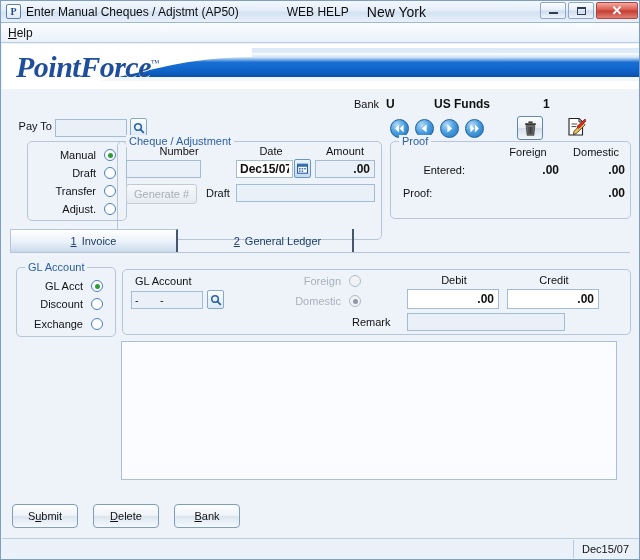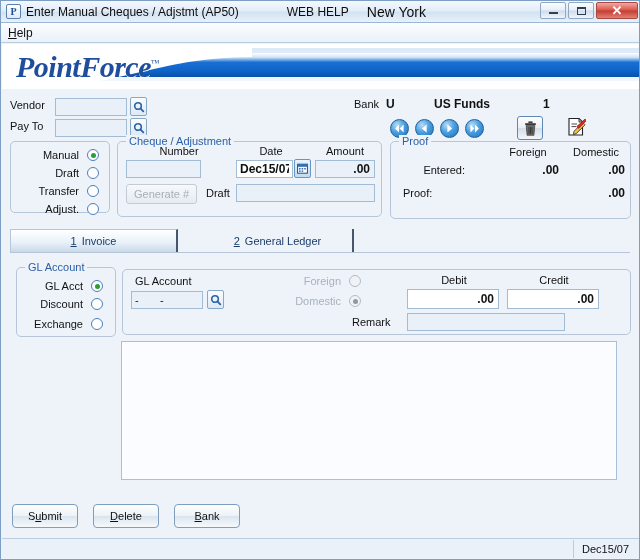--- a/index.html
+++ b/index.html
@@ -241,32 +241,22 @@
       <path d="M40,40 C140,40 150,9 245,9 L637,9 L637,33 L0,33 C0,33 10,40 40,40 Z" fill="url(#bargrad)"></path>
       <path d="M0,45 C120,45 150,12 250,12 L250,0 L0,0 Z" fill="#ffffff"></path>
       <path d="M0,45 C120,45 150,12 250,12" fill="none" stroke="#ffffff" stroke-width="2"></path>
       <rect x="0" y="41" width="637" height="4" fill="#ffffff"></rect>
     </svg>
     <div class="logo"><span>Point</span><span>Force</span><span class="tm">™</span></div>
   </div>
 
   <div class="body">
 
-    <div style="position:absolute;left:8px;top:8px;">
-      <span class="lbl" style="display:inline-block;width:42px;">Vendor</span>
-      <input class="txt" style="width: 72px; vertical-align: middle;" value="">
-      <span class="lookup" style="vertical-align:middle;">
-        <svg width="12" height="12" viewBox="0 0 12 12">
-            <circle cx="5" cy="5" r="3.3" fill="none" stroke="#2a63a8" stroke-width="1.6"></circle>
-            <line x1="7.4" y1="7.4" x2="10.3" y2="10.3" stroke="#2a63a8" stroke-width="1.8" stroke-linecap="round"></line>
-          </svg>
-      </span>
-    </div>
     <div style="position:absolute;left:8px;top:29px;">
-      <span class="lbl" style="display:inline-block;width:42px;">Pay To</span>
+      <span class="lbl" style="display:inline-block;width:42px;text-align:right;">Pay To</span>
       <input class="txt" style="width: 72px; vertical-align: middle;" value="">
       <span class="lookup" style="vertical-align:middle;">
         <svg width="12" height="12" viewBox="0 0 12 12">
             <circle cx="5" cy="5" r="3.3" fill="none" stroke="#2a63a8" stroke-width="1.6"></circle>
             <line x1="7.4" y1="7.4" x2="10.3" y2="10.3" stroke="#2a63a8" stroke-width="1.8" stroke-linecap="round"></line>
           </svg>
       </span>
     </div>
 
     <div style="position:absolute;left:352px;top:9px;" class="lbl">Bank</div>
@@ -313,21 +303,21 @@
       <svg width="20" height="20" viewBox="0 0 20 20">
         <path d="M3,1.5 L13,1.5 L16.5,5 L16.5,18 L3,18 Z" fill="#ffffff" stroke="#222" stroke-width="1.1"></path>
         <path d="M13,1.5 L13,5 L16.5,5 Z" fill="#d8d8d8" stroke="#222" stroke-width="0.9"></path>
         <line x1="5.5" y1="7" x2="11" y2="7" stroke="#333" stroke-width="0.9"></line>
         <line x1="5.5" y1="9.6" x2="10" y2="9.6" stroke="#333" stroke-width="0.9"></line>
         <polygon points="7.5,17.5 7.9,14.4 16.8,5.6 19,7.8 10.2,16.7" fill="#f2c14b" stroke="#222" stroke-width="0.8"></polygon>
         <polygon points="10.8,9.5 19,2.1 20.4,3.6 12.6,11.4" fill="#e02b20" stroke="#7a1a13" stroke-width="0.7"></polygon>
       </svg>
     </div>
 
-    <div class="group" style="left:8px;top:52px;width:100px;height:72px;">
+    <div class="group" style="left:25px;top:52px;width:100px;height:80px;">
       <div style="position:absolute;left:6px;top:5px;width:88px;">
         <div class="radio-row" style="margin-bottom:2px;">
           <span class="radio-lbl" style="width:62px;">Manual</span>
           <span class="radio" style="margin-left:8px;">
               <span class="dot"></span>
             </span>
         </div>
         <div class="radio-row" style="margin-bottom:2px;">
           <span class="radio-lbl" style="width:62px;">Draft</span>
           <span class="radio" style="margin-left:8px;"></span>
@@ -336,21 +326,21 @@
           <span class="radio-lbl" style="width:62px;">Transfer</span>
           <span class="radio" style="margin-left:8px;"></span>
         </div>
         <div class="radio-row">
           <span class="radio-lbl" style="width:62px;">Adjust.</span>
           <span class="radio" style="margin-left:8px;"></span>
         </div>
       </div>
     </div>
 
-    <div class="group" style="left:115px;top:52px;width:265px;height:76px;">
+    <div class="group" style="left:115px;top:52px;width:265px;height:99px;">
       <span class="gtitle">Cheque / Adjustment</span>
 
       <div class="lbl" style="position:absolute;left:22px;top:3px;width:78px;text-align:center;">Number</div>
       <div class="lbl" style="position:absolute;left:118px;top:3px;width:70px;text-align:center;">Date</div>
       <div class="lbl" style="position:absolute;left:196px;top:3px;width:62px;text-align:center;">Amount</div>
 
       <input class="txt" style="position: absolute; left: 8px; top: 18px; width: 75px;" value="">
       <input class="txt bold white" style="position: absolute; left: 118px; top: 18px; width: 57px; font-size: 12px;" value="Dec15/07">
       <span style="position:absolute;left:176px;top:17px;width:17px;height:19px;border:1px solid #6b96c4;border-radius:2px;background:linear-gradient(180deg,#eaf3fc,#c3daf0);display:inline-flex;align-items:center;justify-content:center;">
         <svg width="11" height="11" viewBox="0 0 11 11">

